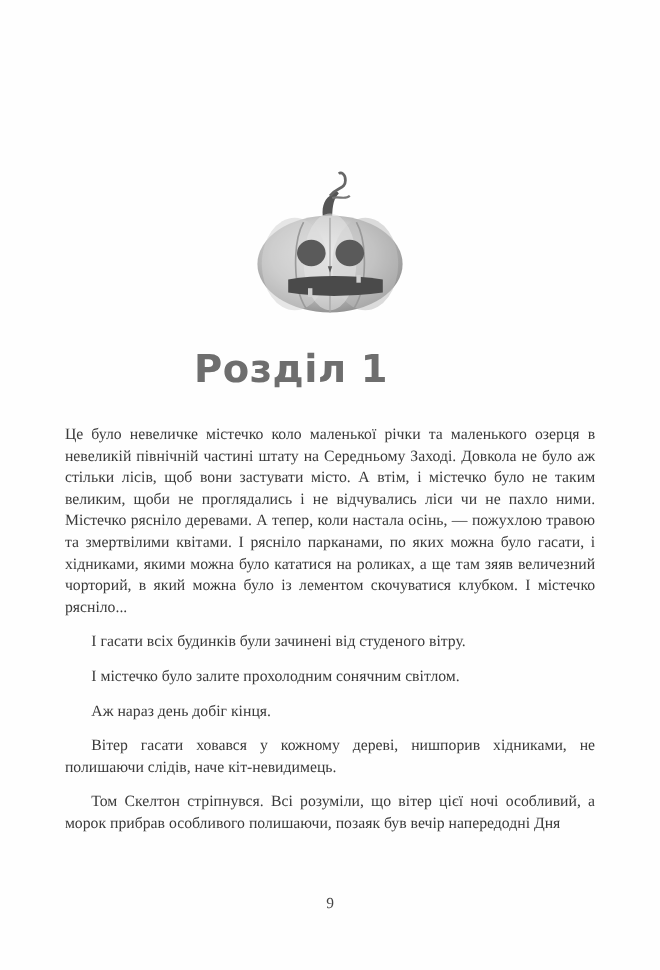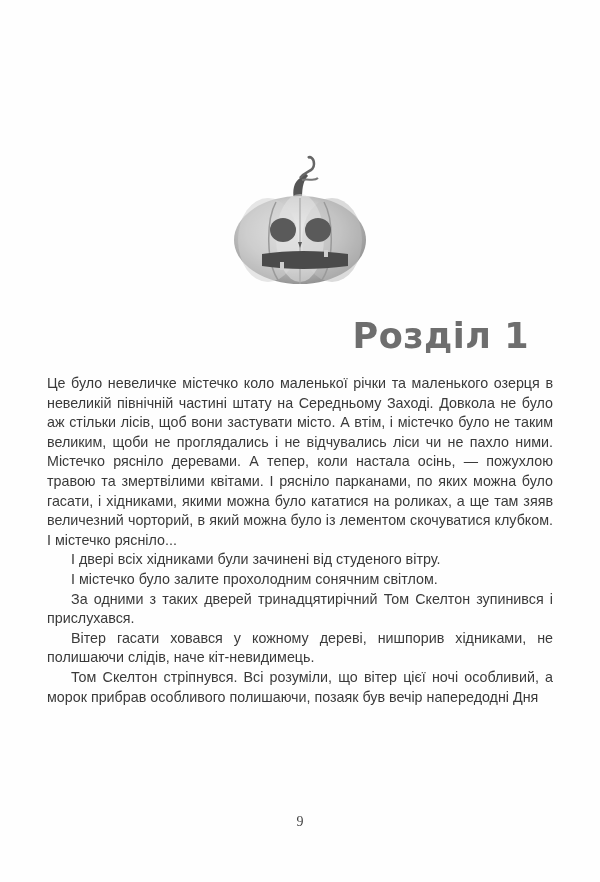--- a/index.html
+++ b/index.html
@@ -1,29 +1,29 @@
 <!DOCTYPE html>
 <html><head>
 <meta charset="utf-8">
 <style>
   html, body { margin: 0; padding: 0; background: #ffffff; }
   body { width: 600px; height: 882px; position: relative; overflow: hidden; }
   .page { position: absolute; left: 0; top: 0; width: 600px; height: 882px; background: #fefefe; }
   .illustration { position: absolute; left: 228px; top: 150px; width: 145px; height: 140px; }
   .chapter-title {
-    position: absolute; left: 0; width: 529px; top: 316px; text-align: right;
+    position: absolute; left: 0; width: 529px; top: 316px; text-align: center;
     font-family: "DejaVu Sans", sans-serif; font-weight: bold; font-size: 35px;
     color: #6e6e6e; letter-spacing: 0.5px; margin: 0;
   }
   .body-text {
     position: absolute; left: 47px; top: 374px; width: 506px;
     font-family: "Liberation Sans", sans-serif; font-size: 14.3px; line-height: 19.6px;
     color: #3a3a3a;
   }
-  .para { margin: 0; text-align: justify; }
+  .para { margin: 12px; text-align: justify; font-family: Liberation Serif, serif; }
   .para.first { text-indent: 0; }
   .para.indent { text-indent: 24px; }
   .page-number {
     position: absolute; left: 0; width: 600px; top: 814px; text-align: center;
     font-family: "Liberation Serif", serif; font-size: 14px; color: #444;
   }
 </style>
 </head>
 <body>
 
@@ -59,21 +59,21 @@
       <path d="M34 104 C60 100 90 100 120 104 L120 116 C90 120 60 120 34 116 Z" fill="#4a4a4a"></path>
       <rect x="52" y="112" width="4" height="8" fill="#cfcfcf"></rect>
       <rect x="96" y="100" width="4" height="7" fill="#cfcfcf"></rect>
     </svg>
   </div>
 
   <h1 class="chapter-title">Розділ 1</h1>
 
   <div class="body-text">
     <p class="para first">Це було невеличке містечко коло маленької річки та маленького озерця в невеликій північній частині штату на Середньому Заході. Довкола не було аж стільки лісів, щоб вони застувати місто. А втім, і містечко було не таким великим, щоби не проглядались і не відчувались ліси чи не пахло ними. Містечко рясніло деревами. А тепер, коли настала осінь, — пожухлою травою та змертвілими квітами. І рясніло парканами, по яких можна було гасати, і хідниками, якими можна було кататися на роликах, а ще там зяяв величезний чорторий, в який можна було із лементом скочуватися клубком. І містечко рясніло...</p>
-    <p class="para indent">І двері всіх хідниками були зачинені від студеного вітру.</p>
+    <p class="para indent">І гасати всіх будинків були зачинені від студеного вітру.</p>
     <p class="para indent">І містечко було залите прохолодним сонячним світлом.</p>
-    <p class="para indent">За одними з таких дверей тринадцятирічний Том Скелтон зупинився і прислухався.</p>
+    <p class="para indent">Аж нараз день добіг кінця.</p>
     <p class="para indent">Вітер гасати ховався у кожному дереві, нишпорив хідниками, не полишаючи слідів, наче кіт-невидимець.</p>
     <p class="para indent">Том Скелтон стріпнувся. Всі розуміли, що вітер цієї ночі особливий, а морок прибрав особливого полишаючи, позаяк був вечір напередодні Дня</p>
   </div>
 
   <div class="page-number">9</div>
 </div>
 
 </body></html>

